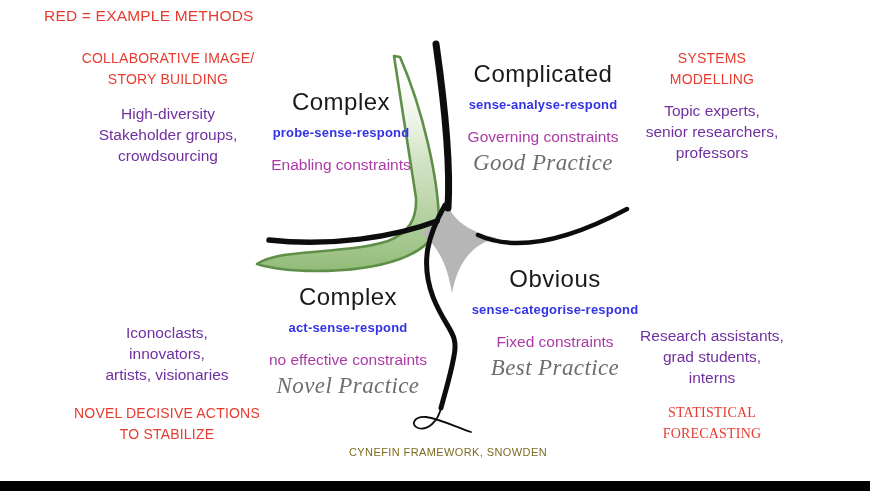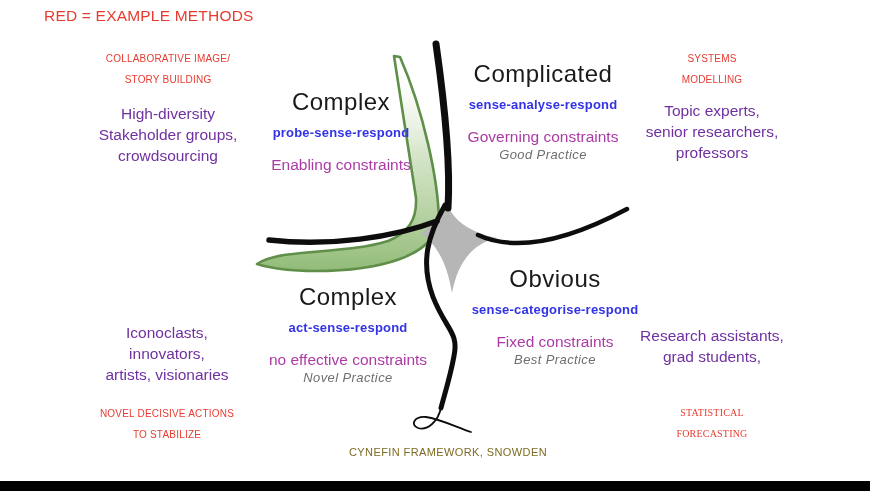--- a/index.html
+++ b/index.html
@@ -4,26 +4,26 @@
 <style>
   html,body{margin:0;padding:0;background:#fff;}
   #stage{
     position:relative;width:870px;height:491px;background:#ffffff;overflow:hidden;
     font-family:"Liberation Sans","DejaVu Sans",sans-serif;
   }
   #diagram-svg{position:absolute;left:0;top:0;}
   .txt{position:absolute;text-align:center;}
   .line{display:block;}
   .legend{font-size:15.5px;color:var(--red);text-align:left;letter-spacing:.2px;}
-  .method{font-size:10px;color:var(--red);line-height:21px;letter-spacing:.2px;}
+  .method{font-size:14px;color:var(--red);line-height:21px;letter-spacing:.2px;}
   .people{font-size:15.5px;color:var(--purple);line-height:21px;}
   .quad .title{font-size:24px;line-height:32px;color:var(--black);letter-spacing:.5px;font-weight:400;}
   .quad .dynamic{font-size:13px;line-height:13px;margin-top:8px;color:var(--blue);font-weight:700;letter-spacing:.2px;}
   .quad .constraint{font-size:15.5px;line-height:16px;margin-top:18px;color:var(--magenta);}
-  .quad .practice{font-size:13px;line-height:20px;color:var(--gray);font-style:italic;letter-spacing:.4px;}
+  .quad .practice{font-size:23px;line-height:20px;margin-top:8px;color:var(--gray);font-style:italic;letter-spacing:.4px;font-family:Liberation Serif, serif;}
   .caption{font-size:11px;color:var(--olive);letter-spacing:.4px;}
   #bottom-bar{position:absolute;left:0;bottom:0;width:100%;height:10px;background:#000;}
 </style>
 </head>
 <body>
 
 <div id="stage">
 
   <svg id="diagram-svg" width="870" height="491" viewBox="0 0 870 491">
     <defs>
@@ -116,20 +116,21 @@
     <span class="line">artists, visionaries</span>
   </div>
   <div class="txt method" style="left:32px;top:403px;width:270px;">
     <span class="line">NOVEL DECISIVE ACTIONS</span>
     <span class="line">TO STABILIZE</span>
   </div>
 
   <div class="txt people" style="left:600px;top:325px;width:224px;">
     <span class="line">Research assistants,</span>
     <span class="line">grad students,</span>
+    <span class="line">interns</span>
   </div>
   <div class="txt method" style="left:600px;top:402px;width:224px;font-family:Liberation Serif, serif;">
     <span class="line">STATISTICAL</span>
     <span class="line">FORECASTING</span>
   </div>
 
   <div class="txt caption" style="left:323px;top:446px;width:250px;">CYNEFIN FRAMEWORK, SNOWDEN</div>
 
   <div id="bottom-bar"></div>
 </div>

